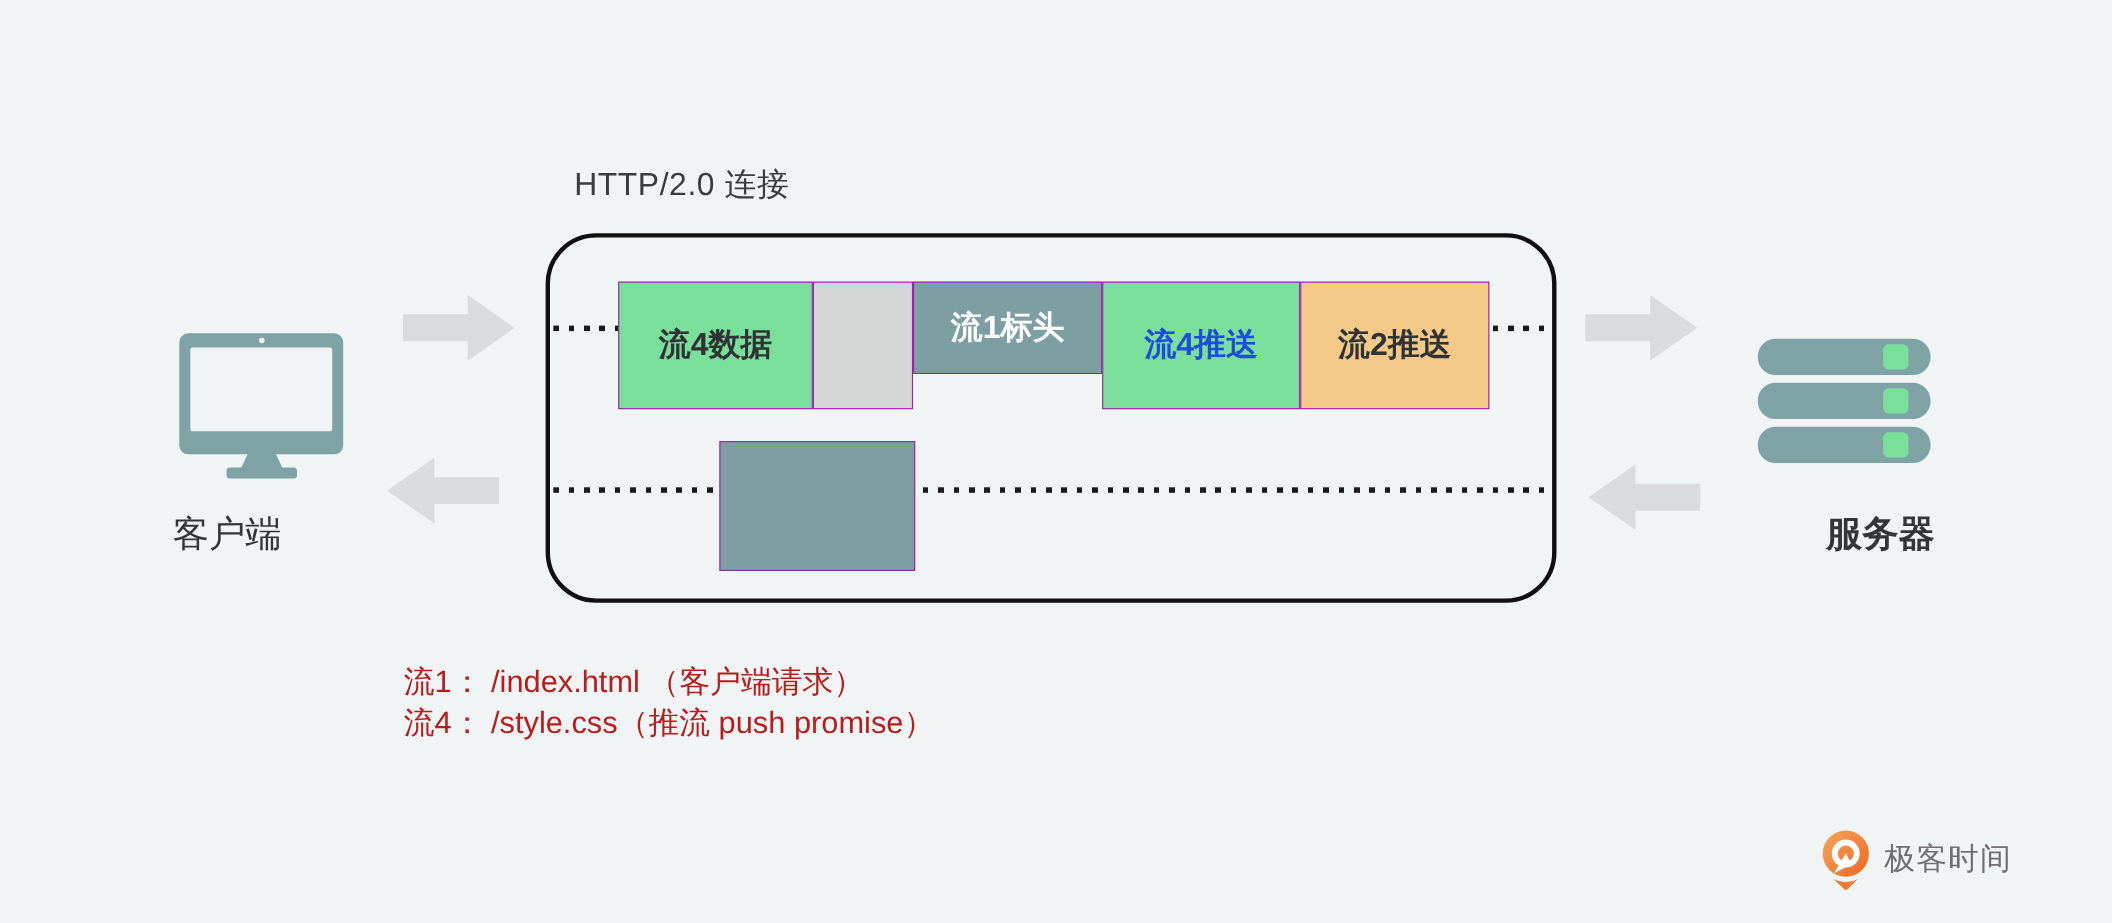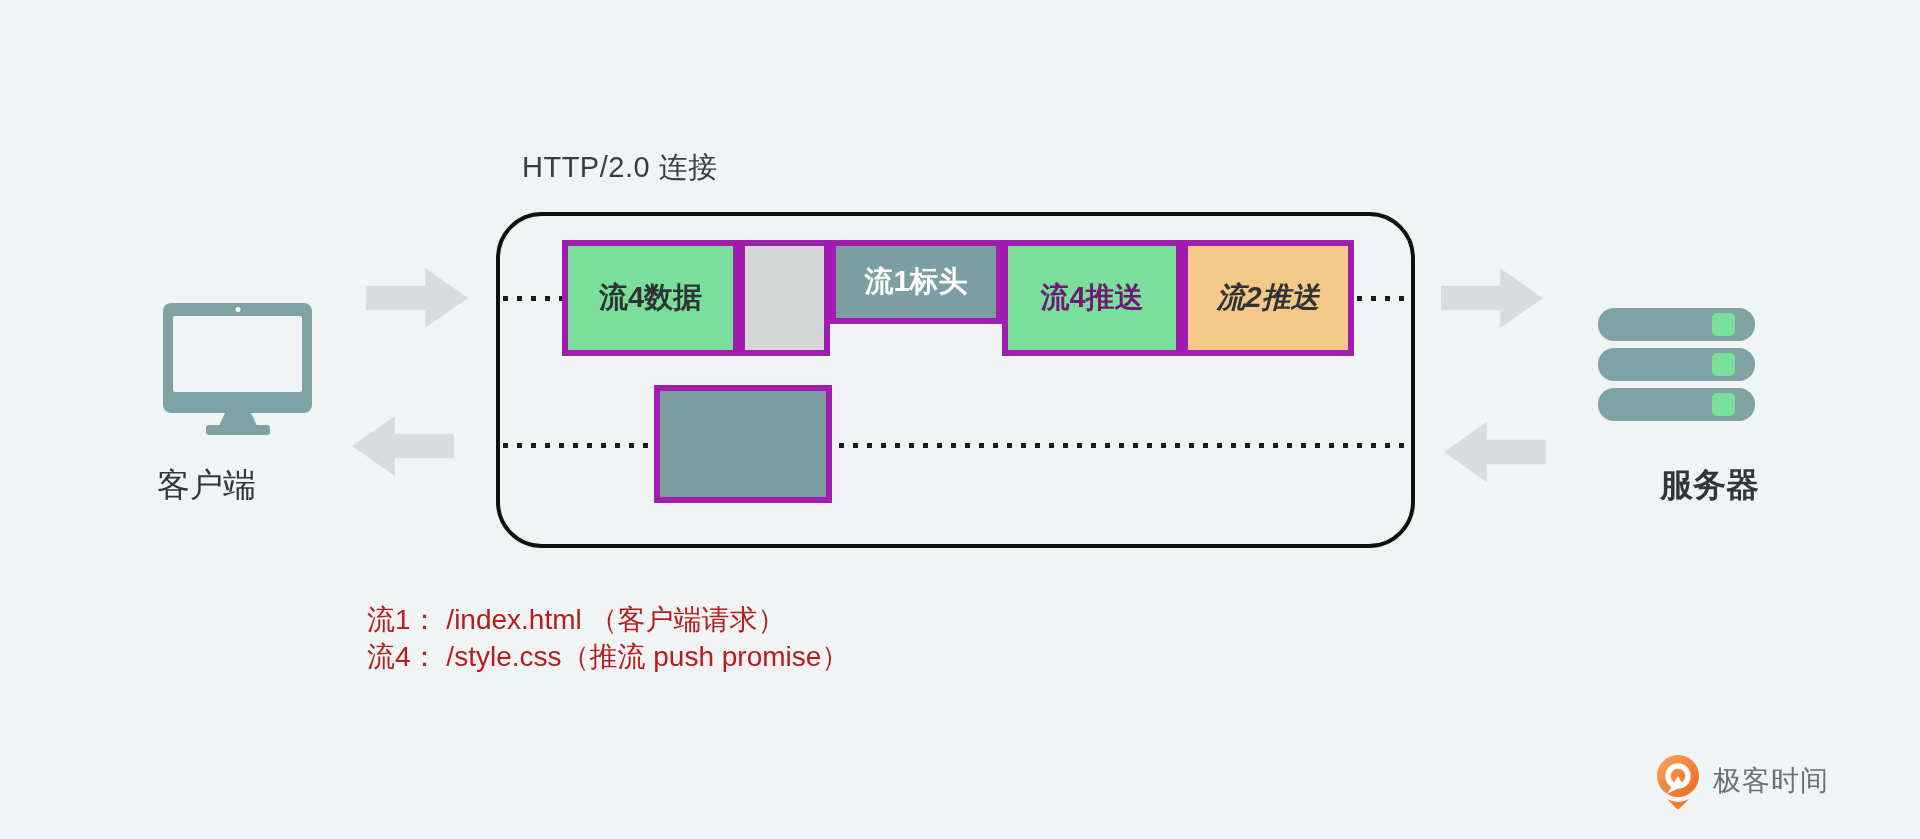--- a/index.html
+++ b/index.html
@@ -28,23 +28,23 @@
   
   .dline {
     height:5px; z-index:1;
     background:repeating-linear-gradient(90deg,#1A1A1A 0 5px,transparent 5px 14px);
   }
   .dline.r1 { left:503px; top:296px; width:906px; }
   .dline.r2 { left:503px; top:443px; width:906px; }
 
   
   .frame {
-    border:6px solid #a21caf; box-sizing:border-box; z-index:2;
+    border:1px solid #a21caf; box-sizing:border-box; z-index:2;
     display:flex; align-items:center; justify-content:center;
-    font-size:29px; font-weight:700; color:#2F3335;
+    font-size:29px; font-weight:700; color:#2F3335;margin-top:16px;
   }
   .f1 { left:562px;  top:240px; width:177px; height:116px; }
   .f2 { left:739px;  top:240px; width:91px;  height:116px; }
   .f3 { left:830px;  top:240px; width:172px; height:84px; }
   .f4 { left:1002px; top:240px; width:180px; height:116px; }
   .f5 { left:1182px; top:240px; width:172px; height:116px; }
   .f6 { left:654px;  top:385px; width:178px; height:118px; }
 
   
   .arrow { width:102px; height:68px; background:#D9DBDC; z-index:1; }
@@ -112,22 +112,22 @@
   <div class="abs diagram-title">HTTP/2.0 连接</div>
 
   <div class="abs conn-box"></div>
 
   <div class="abs dline r1"></div>
   <div class="abs dline r2"></div>
 
   <div class="abs frame f1" style="background-color: rgb(121, 223, 155); color: rgb(47, 51, 53);">流4数据</div>
   <div class="abs frame f2" style="background-color: rgb(213, 215, 214); color: rgb(47, 51, 53);"></div>
   <div class="abs frame f3" style="background-color: rgb(125, 159, 161); color: rgb(255, 255, 255);">流1标头</div>
-  <div class="abs frame f4" style="background-color: rgb(121, 223, 155); color: #701a75;">流4推送</div>
-  <div class="abs frame f5" style="background-color: rgb(244, 201, 135); color: rgb(47, 51, 53); font-style: italic;">流2推送</div>
+  <div class="abs frame f4" style="background-color: rgb(121, 223, 155); color: #1d4ed8;">流4推送</div>
+  <div class="abs frame f5" style="background-color: rgb(244, 201, 135); color: rgb(47, 51, 53);">流2推送</div>
 
   <div class="abs frame f6" style="background-color: rgb(125, 159, 161); color: rgb(255, 255, 255);"></div>
 
   <div class="abs arrow dir-right a-tl"></div>
   <div class="abs arrow dir-left  a-bl"></div>
   <div class="abs arrow dir-right a-tr"></div>
   <div class="abs arrow dir-left  a-br"></div>
 
   <div class="abs monitor-frame">
     <div class="monitor-cam"></div>

